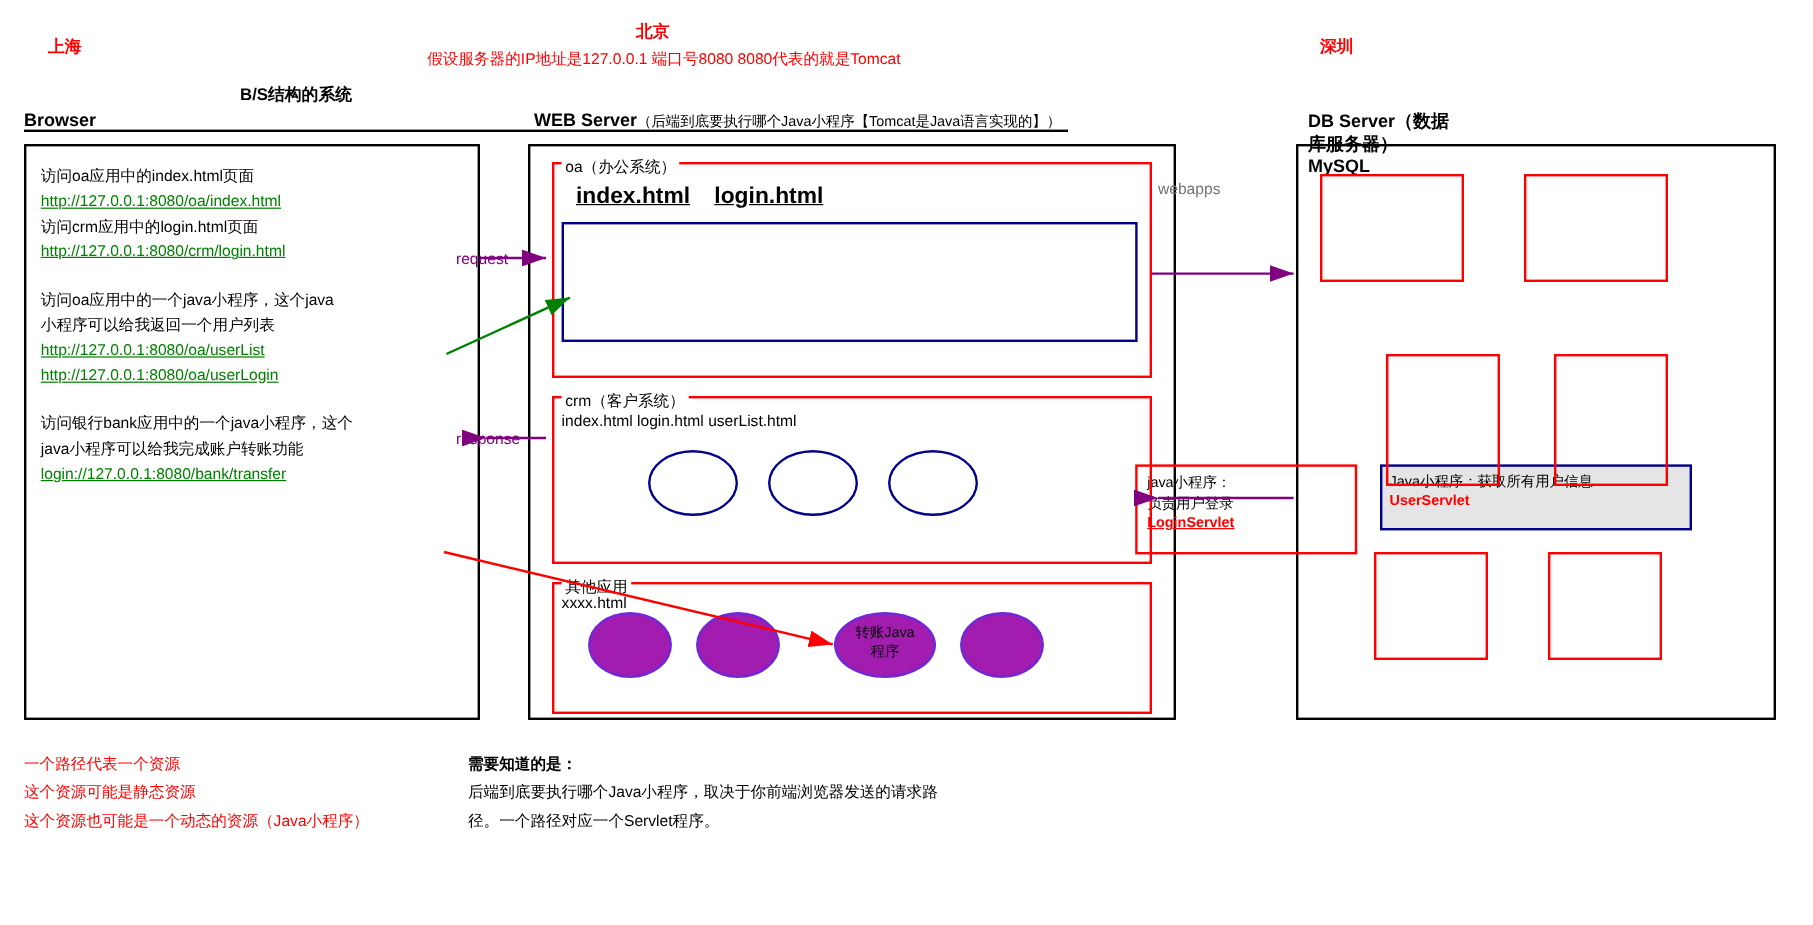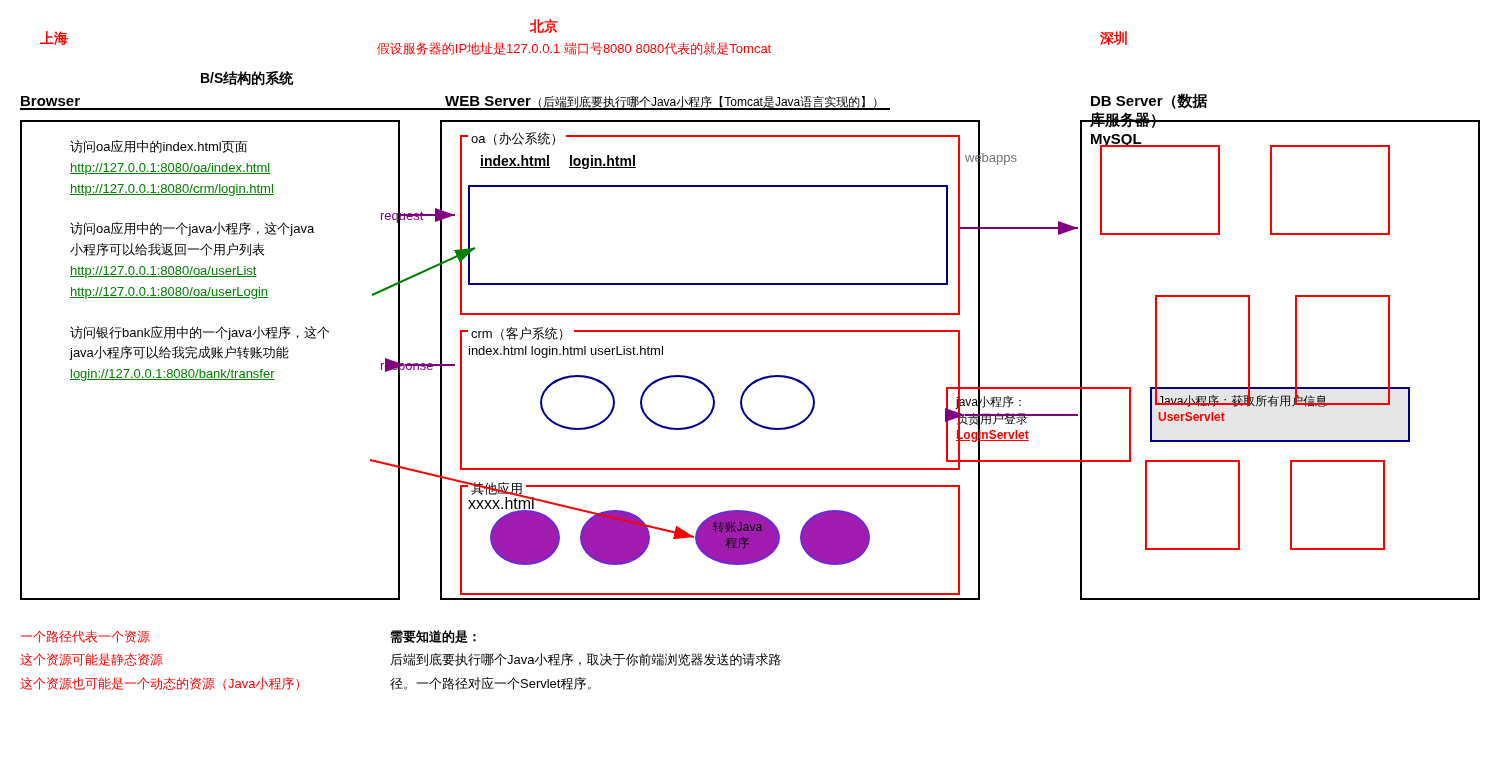--- a/index.html
+++ b/index.html
@@ -33,25 +33,25 @@
       position: absolute;
       left: 530px;
       top: 18px;
       color: red;
       font-size: 14px;
       font-weight: bold;
       text-align: center;
     }
     .label-beijing-sub {
       position: absolute;
-      left: 344px;
+      left: 356px;
       top: 40px;
       color: red;
       font-size: 13px;
-      text-align: center;
+      text-align: left;
       width: 460px;
     }
     .label-shenzhen {
       position: absolute;
       left: 1100px;
       top: 30px;
       color: red;
       font-size: 14px;
       font-weight: bold;
     }
@@ -234,21 +234,21 @@
       border: 2px solid #00008B;
       border-radius: 50%;
       background: white;
     }
 
     
     .other-inner {
       position: absolute;
       left: 468px;
       top: 495px;
-      font-size: 16px;
+      font-size: 13px;
     }
 
     
     .other-ellipse {
       position: absolute;
       border: 2px solid #6d28d9;
       border-radius: 50%;
       background: #a21caf;
     }
 
@@ -297,21 +297,20 @@
       color: #000;
       font-weight: bold;
     }
     .bottom-note-right .text-normal {
       color: #000;
     }
 
     
     .section-para {
       margin-bottom: 10px;
-      margin-left: 36px;
     }
   </style>
 </head>
 <body>
 
 <div class="page-container">
 
   <div class="label-shanghai">上海</div>
   <div class="label-beijing">北京</div>
   <div class="label-beijing-sub">假设服务器的IP地址是127.0.0.1 端口号8080    8080代表的就是Tomcat</div>
@@ -326,20 +325,21 @@
     <span>WEB Server</span><span style="font-weight:normal; font-size:12px;">（后端到底要执行哪个Java小程序【Tomcat是Java语言实现的】）</span>
   </div>
 
   <div class="label-dbserver">DB Server（数据库服务器）  MySQL</div>
 
   <div class="browser-box">
     <div class="browser-content">
       <div class="section-para">
         <div class="text-black">访问oa应用中的index.html页面</div>
         <div class="text-green text-underline">http://127.0.0.1:8080/oa/index.html</div>
+        <div class="text-black">访问crm应用中的login.html页面</div>
         <div class="text-green text-underline">http://127.0.0.1:8080/crm/login.html</div>
       </div>
       <div class="section-para" style="margin-top:20px;">
         <div class="text-black">访问oa应用中的一个java小程序，这个java</div>
         <div class="text-black">小程序可以给我返回一个用户列表</div>
         <div class="text-green text-underline">http://127.0.0.1:8080/oa/userList</div>
         <div class="text-green text-underline">http://127.0.0.1:8080/oa/userLogin</div>
       </div>
       <div class="section-para" style="margin-top:20px;">
         <div class="text-black">访问银行bank应用中的一个java小程序，这个</div>
@@ -348,21 +348,21 @@
       </div>
     </div>
   </div>
 
   <div class="webserver-box"></div>
   <div class="dbserver-box"></div>
 
   <div class="oa-box"></div>
   <div class="oa-title">oa（办公系统）</div>
 
-  <div style="position:absolute; left:480px; top:153px; font-size:14px;">
+  <div style="position:absolute; left:480px; top:153px; font-size:19px;">
     <span style="text-decoration:underline; font-weight:bold; color:#000;">index.html</span>
     <span style="margin-left:15px; text-decoration:underline; font-weight:bold; color:#000;">login.html</span>
   </div>
 
   <div class="servlet-box">
 
     <div class="loginservlet-box">
       <div style="padding:5px 8px; font-size:12px;">
         <div>java小程序：</div>
         <div>负责用户登录</div>

